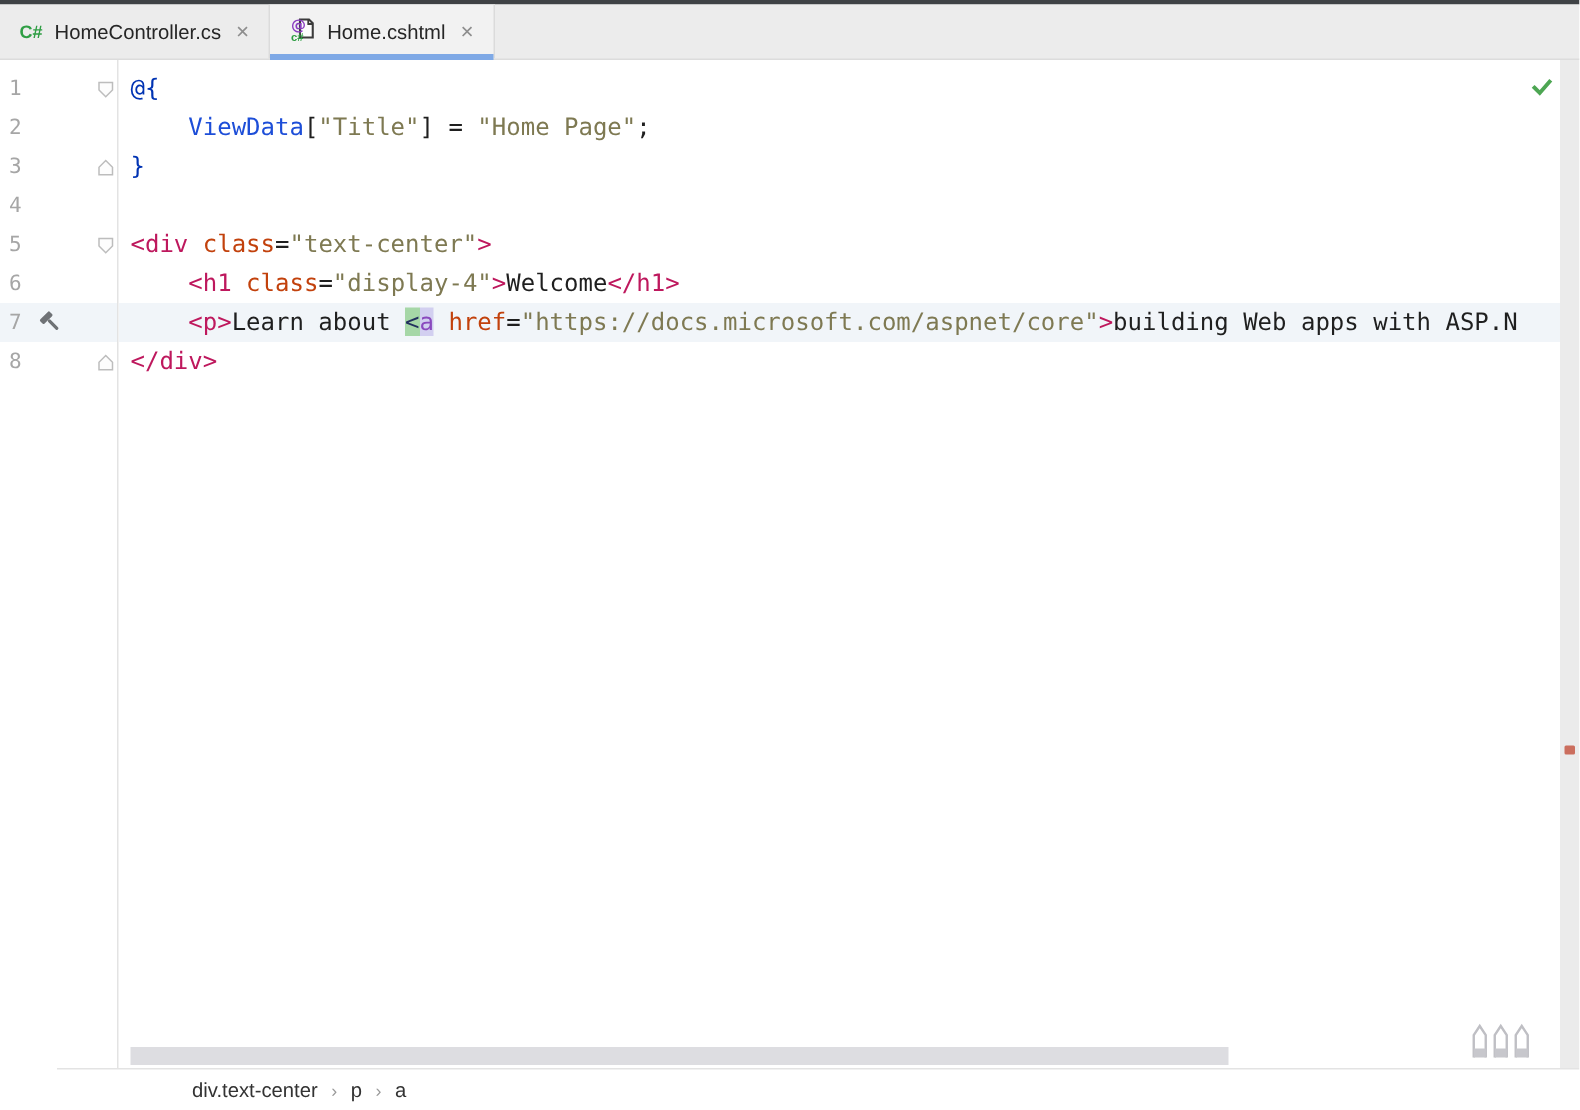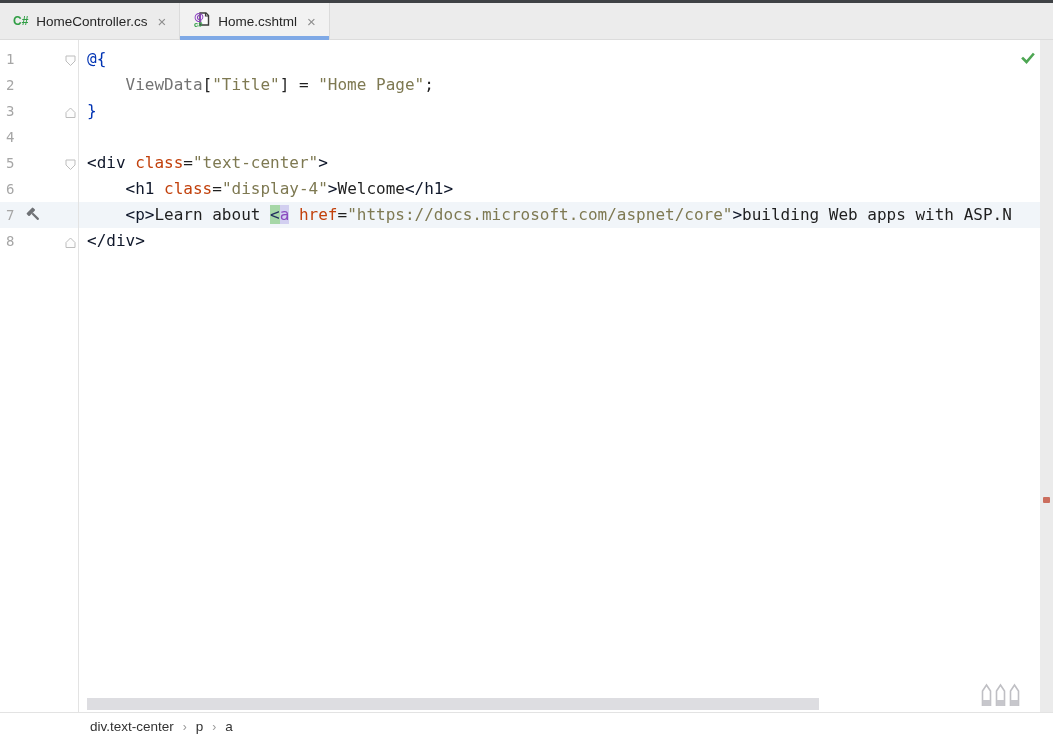--- a/index.html
+++ b/index.html
@@ -36,23 +36,23 @@
   .g-fold { position:absolute; right:2px; top:7px; }
   .g-row.cur { background:#f1f5f9; }
 
   .code { position:relative; flex:1; overflow:hidden; padding-top:6px;
           font-family:"DejaVu Sans Mono", monospace; font-size:16px;
           line-height:26px; white-space:pre; color:#1f1f1f; z-index:1; }
   .c-row { height:26px; padding-left:8px; }
   .c-row.cur { background:#f1f5f9; }
 
   .tk-razor { color:#0033b3; }
-  .tk-prop  { color:#737373; }
+  .tk-prop  { color:#1d4ed8; }
   .tk-str   { color:#7e7952; }
-  .tk-tag   { color:#0f172a; }
+  .tk-tag   { color:#be185d; }
   .tk-attr  { color:#c2410c; }
   .tk-pun   { color:#1f1f1f; }
   .tk-pln   { color:#1f1f1f; }
   .tk-hlopen { background:#a6d7a7; color:#22305e; }
   .tk-hltag  { background:#d2cff0; color:#8a49be; }
 
   
   .stripe { width:13px; flex:none; background:#ebebeb; position:relative; }
   .stripe-mark { position:absolute; left:3px; top:457px; width:7px; height:6px;
                  background:#cb6e5e; border-radius:1px; }
@@ -63,21 +63,21 @@
 
   .hscroll { position:absolute; left:87px; right:13px; bottom:2px; height:12px; z-index:3; }
   .hscroll-thumb { position:absolute; left:0; top:0; width:732px; height:12px;
                    background:#dddde1; }
 
   .castle { position:absolute; right:32px; bottom:1px; z-index:3; }
 
   
   .breadcrumbs { height:28px; border-top:1px solid #e3e3e3; background:#fff;
                  display:flex; align-items:center; padding-left:90px;
-                 font-size:13.5px; color:#333; }
+                 font-size:13.5px; color:#333;margin-left:38px; }
   .bc-item { cursor:default; }
   .bc-sep { color:#9a9a9a; margin:0 9px; font-size:12px; }
 </style>
 </head>
 <body>
 
 <div class="window">
 
   <div class="top-edge"></div>
 

